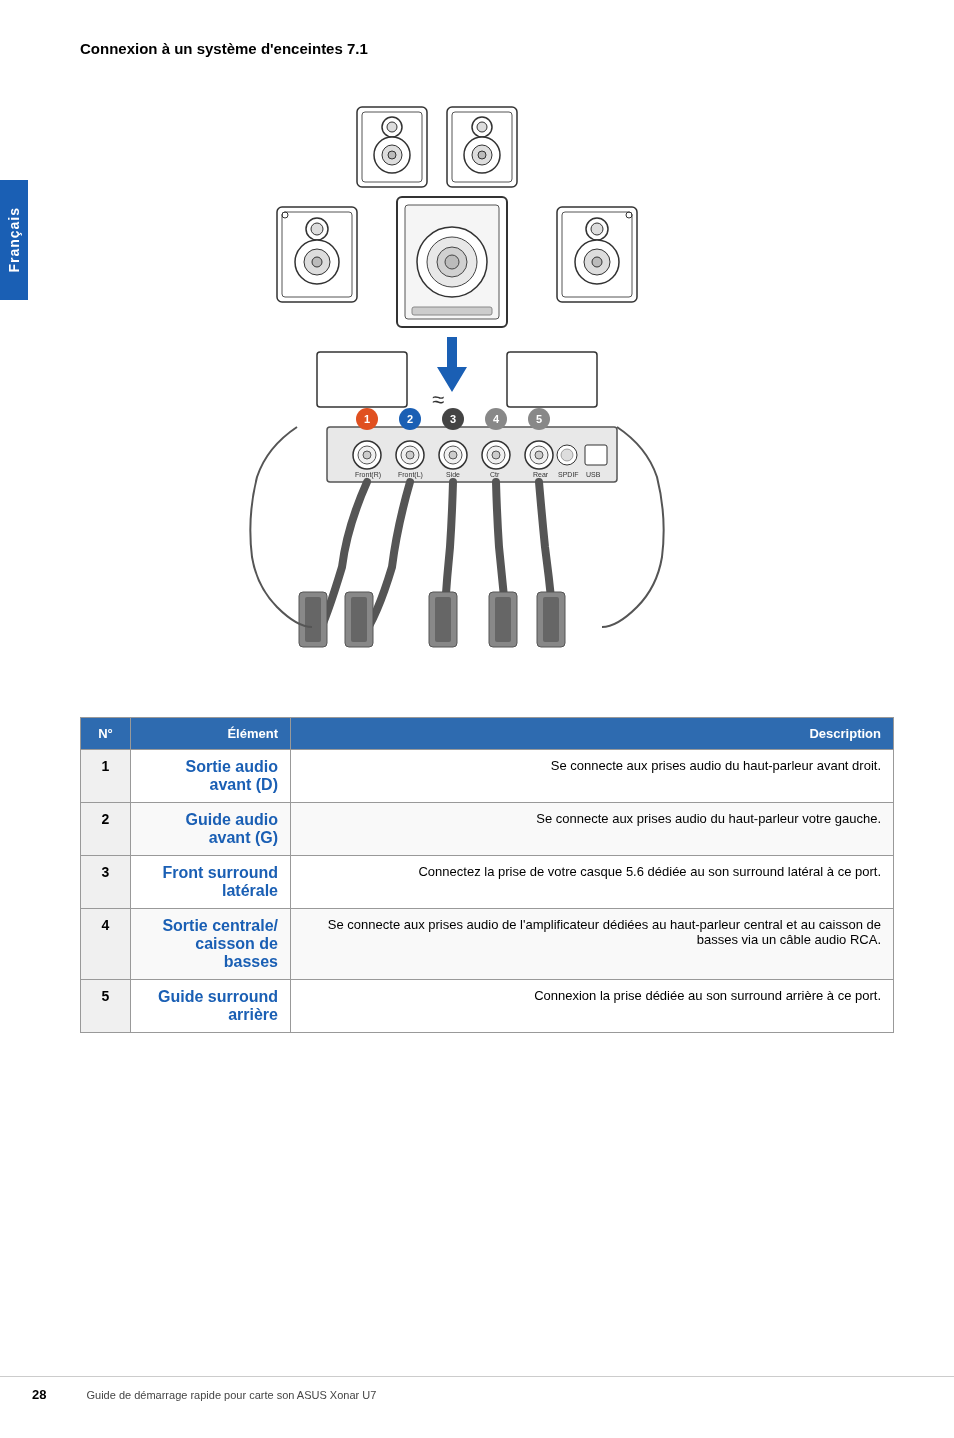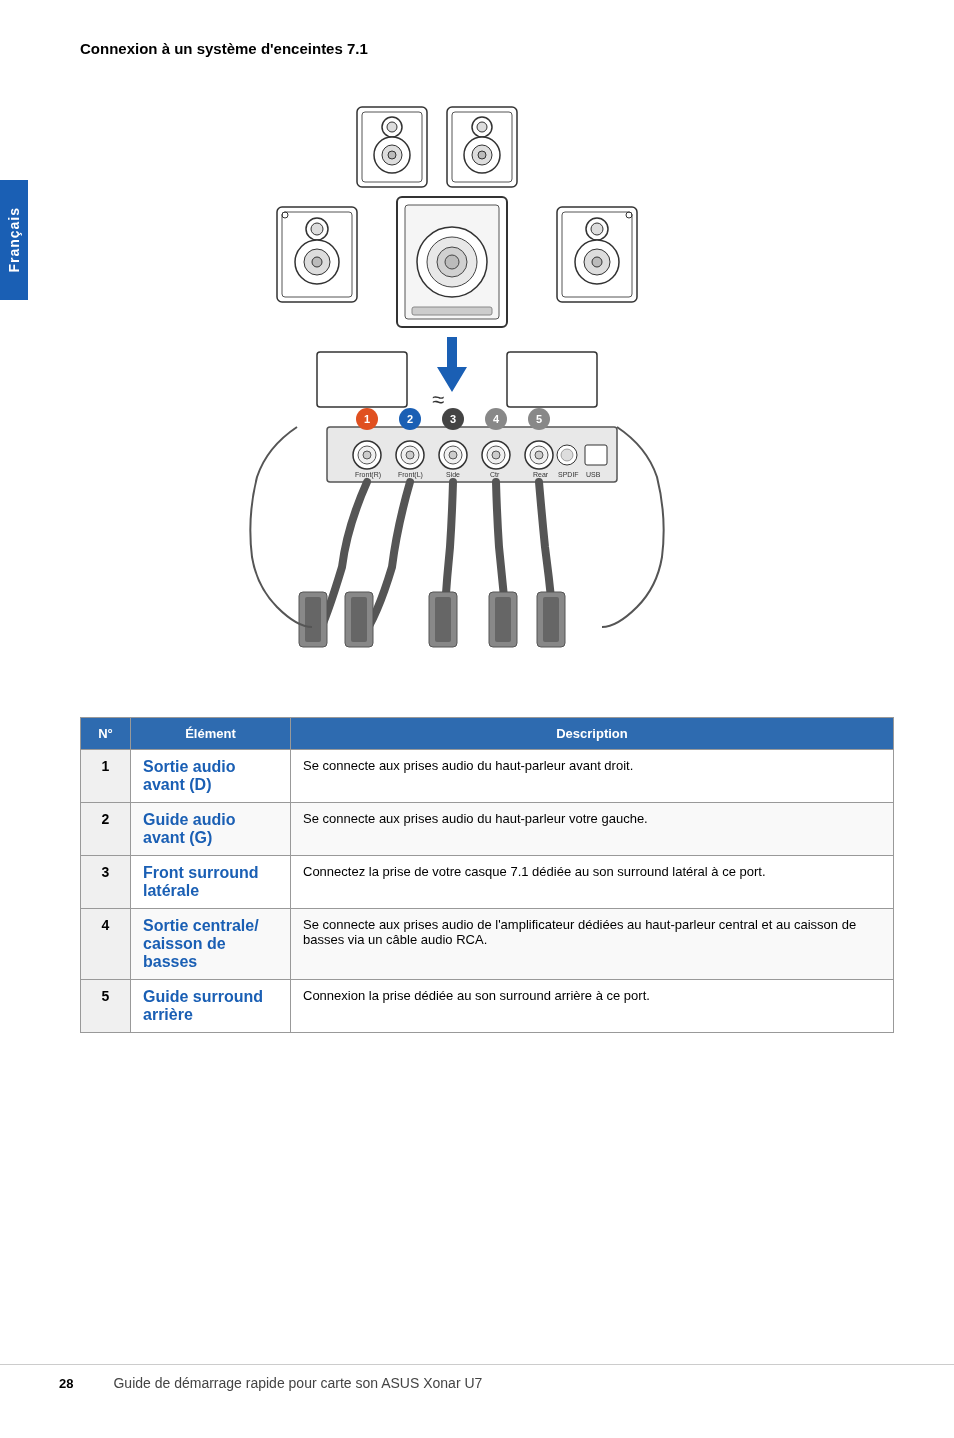--- a/index.html
+++ b/index.html
@@ -61,20 +61,21 @@
     
     .info-table {
       width: 100%;
       border-collapse: collapse;
       margin-bottom: 40px;
     }
     .info-table th, .info-table td {
       border: 1px solid #999;
       padding: 8px 12px;
       vertical-align: top;
+      text-align: right;
     }
     .info-table thead th {
       background: #2e6bb0;
       color: #fff;
       font-weight: bold;
       font-size: 13px;
     }
     .info-table thead th:first-child {
       width: 50px;
       text-align: center;
@@ -102,36 +103,36 @@
     .info-table tbody tr:nth-child(even) {
       background: #f9f9f9;
     }
     .info-table tbody tr:nth-child(odd) {
       background: #fff;
     }
 
     
     .page-footer {
       position: absolute;
-      bottom: 37px;
+      bottom: 26px;
       left: 0;
       right: 0;
       border-top: 1px solid #ccc;
-      padding: 10px 59px;
+      padding: 10px 32px;
       display: flex;
       align-items: center;
       gap: 40px;
     }
     .footer-page-num {
       font-size: 13px;
       color: #000;
       font-weight: bold;
     }
     .footer-text {
-      font-size: 14px;
+      font-size: 11px;
       color: #444;
     }
   </style>
 </head>
 <body>
 
 <div class="page-container">
 
   <div class="side-tab">
     <span class="side-tab-text">Français</span>
@@ -302,21 +303,21 @@
           <td>Se connecte aux prises audio du haut-parleur avant droit.</td>
         </tr>
         <tr>
           <td>2</td>
           <td>Guide audio avant (G)</td>
           <td>Se connecte aux prises audio du haut-parleur votre gauche.</td>
         </tr>
         <tr>
           <td>3</td>
           <td>Front surround latérale</td>
-          <td>Connectez la prise de votre casque 7.1 dédiée au son surround latéral à ce port.</td>
+          <td>Connectez la prise de votre casque 5.6 dédiée au son surround latéral à ce port.</td>
         </tr>
         <tr>
           <td>4</td>
           <td>Sortie centrale/ caisson de basses</td>
           <td>Se connecte aux prises audio de l'amplificateur dédiées au haut-parleur central et au caisson de basses via un câble audio RCA.</td>
         </tr>
         <tr>
           <td>5</td>
           <td>Guide surround arrière</td>
           <td>Connexion la prise dédiée au son surround arrière à ce port.</td>

